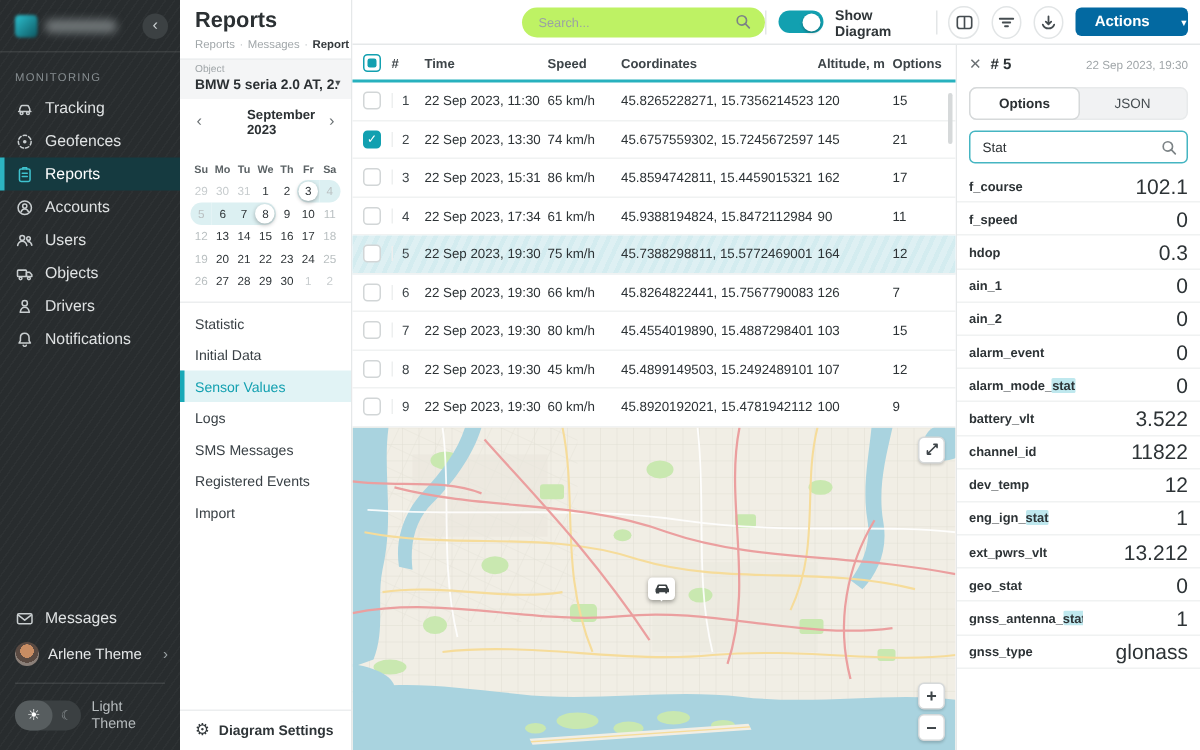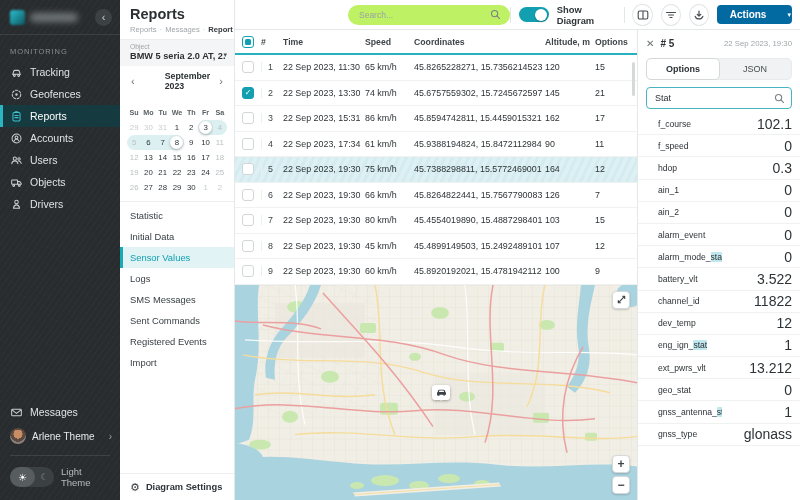--- a/index.html
+++ b/index.html
@@ -121,21 +121,21 @@
   .det-close{color:#6a7073;font-size:10px;cursor:pointer;}
   .det-id{font-size:10px;font-weight:bold;color:#2b3033;}
   .det-date{margin-left:auto;font-size:7.8px;color:#a0a6a9;white-space:nowrap;}
   .det-tabs{margin:1px 8px 0 8px;background:#f1f2f3;border:1px solid #e8eaeb;border-radius:5px;display:flex;height:22px;flex:0 0 22px;}
   .det-tab{flex:1;display:flex;align-items:center;justify-content:center;font-size:9px;color:#454c50;cursor:pointer;border-radius:5px;}
   .det-tab.active{background:#fff;border:1px solid #d6d9da;font-weight:600;margin:-1px;color:#2b3033;}
   .det-search{margin:7px 8px 4px 8px;height:22px;flex:0 0 22px;border:1.5px solid #45b5c2;border-radius:4px;display:flex;align-items:center;padding:0 6px;}
   .det-search input{border:none;outline:none;flex:1;min-width:0;font-size:9px;color:#2b3033;font-family:inherit;background:transparent;}
   .params{flex:1;overflow:hidden;}
   .param-row{height:22.2px;display:flex;align-items:center;justify-content:flex-start;padding:0 8px;border-bottom:1px solid #f0f2f2;}
-  .param-key{font-size:8.6px;font-weight:400;color:#2d3336;flex:1;white-space:nowrap;overflow:hidden;margin-left:12px;}
+  .param-key{font-size:8.6px;font-weight:700;color:#2d3336;flex:1;white-space:nowrap;overflow:hidden;}
   .param-val{width:70px;flex:0 0 70px;font-size:14px;color:#2d3336;text-align:right;}
   .hl{background:#bfe8ee;border-radius:1px;}
 </style>
 </head>
 <body>
 
 <div class="app">
 
   <aside class="sidebar">
     <div class="logo-row">
@@ -207,20 +207,29 @@
           <span class="s-label">Objects</span>
         </div>
         <div class="side-item">
           <span class="s-icon">
             <svg fill="none" stroke="currentColor" stroke-width="1.1" stroke-linecap="round" stroke-linejoin="round" viewBox="0 0 14 14">
               <circle cx="7" cy="4.4" r="1.9"></circle>
               <path d="M3.7 11c.4-2.3 1.7-3.6 3.3-3.6s2.9 1.3 3.3 3.6Z"></path>
             </svg>
           </span>
           <span class="s-label">Drivers</span>
+        </div>
+        <div class="side-item">
+          <span class="s-icon">
+            <svg fill="none" stroke="currentColor" stroke-width="1.1" stroke-linecap="round" stroke-linejoin="round" viewBox="0 0 14 14">
+              <path d="M7 2.4c-1.9 0-3.1 1.3-3.1 3.1v2.1L2.9 9.4h8.2l-1-1.8V5.5C10.1 3.7 8.9 2.4 7 2.4Z"></path>
+              <path d="M5.9 11a1.2 1.2 0 0 0 2.2 0"></path>
+            </svg>
+          </span>
+          <span class="s-label">Notifications</span>
         </div>
       </div>
     <div class="sidebar-bottom">
       <div class="side-item">
         <span class="s-icon">
           <svg viewBox="0 0 14 14" fill="none" stroke="currentColor" stroke-width="1.1" stroke-linecap="round" stroke-linejoin="round">
               <rect x="1.8" y="3.4" width="10.4" height="7.2" rx="1"></rect>
               <path d="M2.4 4.4 7 8l4.6-3.6"></path>
             </svg>
         </span>
@@ -378,21 +387,20 @@
             <span class="day">2</span>
           </div>
         </div>
     </div>
     <div class="panel-menu" id="panel-menu">
         <div class="menu-item">Statistic</div>
         <div class="menu-item">Initial Data</div>
         <div class="menu-item active">Sensor Values</div>
         <div class="menu-item">Logs</div>
         <div class="menu-item">SMS Messages</div>
-        <div class="menu-item">Sent Commands</div>
         <div class="menu-item">Registered Events</div>
         <div class="menu-item">Import</div>
       </div>
     <div class="panel-foot">
       <span class="gear">⚙</span>
       <span>Diagram Settings</span>
     </div>
   </section>
 
   <div class="content">

